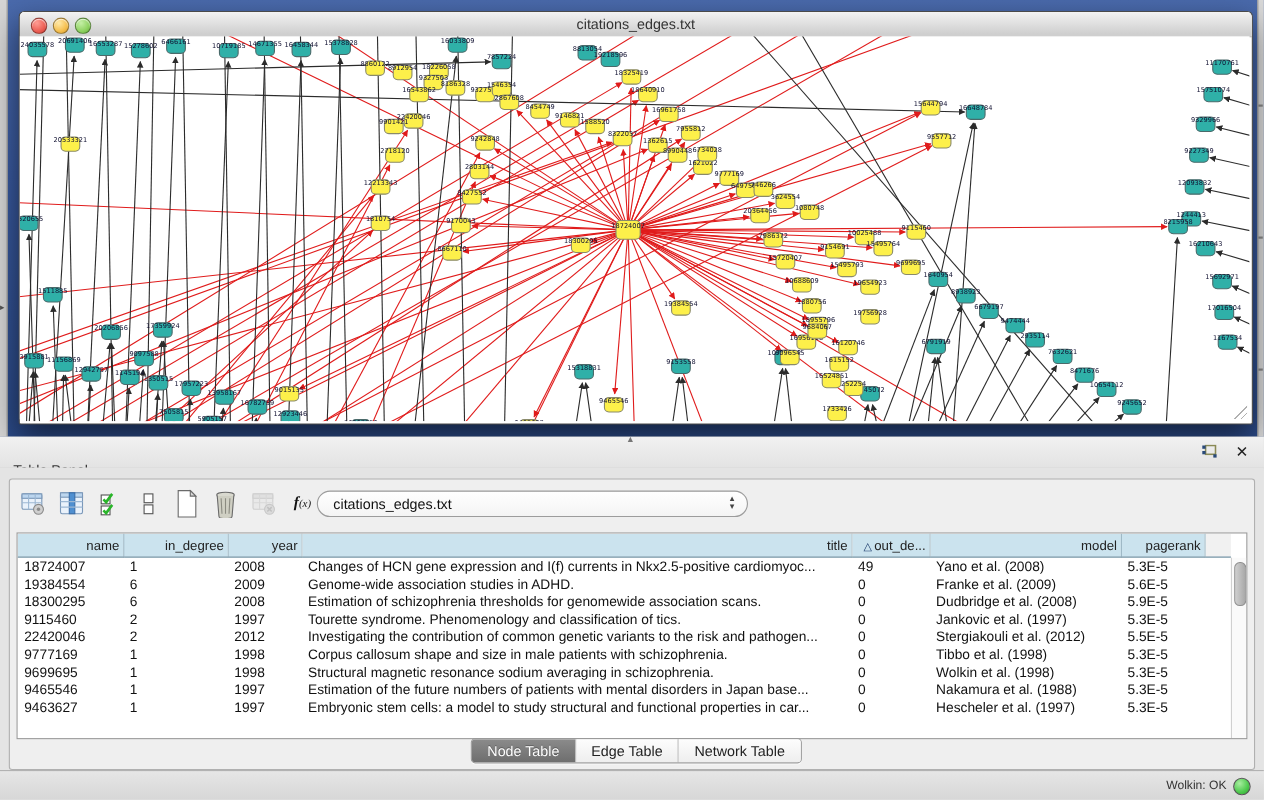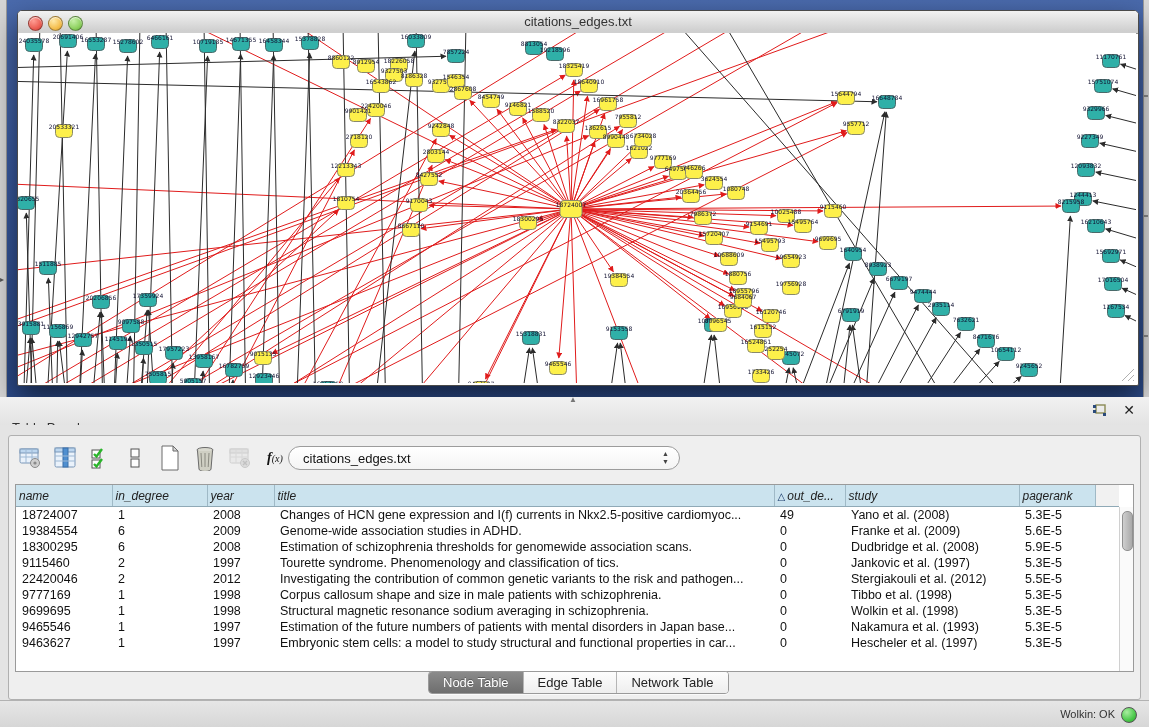--- a/index.html
+++ b/index.html
@@ -29,21 +29,21 @@
   .tp-container{position:absolute;left:8px;top:10px;width:1131px;height:263px;border:1px solid #b0b0b0;border-radius:3px;background:#efefef;}
   .toolbar{position:absolute;left:8px;top:6px;height:32px;display:flex;align-items:center;gap:9px;}
   .tbtn{width:26px;height:26px;display:flex;align-items:center;justify-content:center;cursor:pointer;}
   .fx{font-size:14px;color:#111;font-family:"Liberation Serif",serif;}
   .fx i{font-style:italic;font-weight:bold;}
   .fx small{font-size:10px;font-style:italic;}
   .net-select{position:absolute;left:279px;top:10px;width:392px;height:24px;background:linear-gradient(180deg,#ffffff,#f4f4f4);border:1px solid #9c9c9c;border-radius:12px;font-size:13px;color:#111;display:flex;align-items:center;padding:0 14px;cursor:pointer;box-sizing:border-box;}
   .net-select .arrows{position:absolute;right:10px;top:3px;font-size:7px;color:#444;line-height:8px;text-align:center;}
   .datatable{position:absolute;left:6px;top:48px;width:1117px;height:186px;background:#fff;border:1px solid #9a9a9a;overflow:hidden;}
   table.grid{border-collapse:collapse;table-layout:fixed;width:1103px;font-size:12.5px;}
-  table.grid th{background:#cbe3ee;border-right:1px solid #9fb9c6;border-bottom:1px solid #8fa9b6;font-weight:normal;color:#222;height:21px;font-size:12px;text-align:left;overflow:hidden;white-space:nowrap;padding:0 3px;font-style:italic;}
+  table.grid th{background:#cbe3ee;border-right:1px solid #9fb9c6;border-bottom:1px solid #8fa9b6;font-weight:normal;color:#222;height:21px;font-size:12px;text-align:right;overflow:hidden;white-space:nowrap;padding:0 3px;}
   table.grid th.filler{background:#f1f1f1;border-right:none;}
   table.grid td{height:16px;padding:0 6px;color:#111;white-space:nowrap;overflow:hidden;}
   .sort-tri{display:inline-block;color:#1a3a6a;font-size:10px;margin-right:2px;}
   .vscroll{position:absolute;right:0;top:22px;bottom:0;width:13px;background:#fafafa;border-left:1px solid #d0d0d0;}
   .vthumb{position:absolute;left:1.5px;top:4px;width:9px;height:38px;border-radius:5px;background:linear-gradient(90deg,#cfcfcf,#a9a9a9);border:1px solid #909090;}
   .tabs{position:absolute;left:419px;bottom:5px;display:flex;border:1px solid #9a9a9a;border-radius:4px;overflow:hidden;background:#f6f6f6;box-shadow:0 1px 0 rgba(255,255,255,.7);justify-content:flex-end;}
   .tab{padding:3px 14px;font-size:13px;color:#222;background:linear-gradient(180deg,#fdfdfd,#eeeeee);border-right:1px solid #b5b5b5;cursor:pointer;}
   .tab:last-child{border-right:none;}
   .tab.active{background:linear-gradient(180deg,#8b8b8b,#6e6e6e);color:#fff;text-shadow:0 -1px 0 rgba(0,0,0,.3);}
   
@@ -590,21 +590,21 @@
             <col style="width: 76px;">
             <col style="width: 24px;">
           </colgroup>
         <thead>
             <tr id="header-row">
               <th>name</th>
               <th>in_degree</th>
               <th>year</th>
               <th>title</th>
               <th><span class="sort-tri">△</span>out_de...</th>
-              <th>study</th>
+              <th>model</th>
               <th>pagerank</th>
               <th class="filler"></th>
             </tr>
           </thead>
         <tbody id="body-rows">
             <tr>
               <td>18724007</td>
               <td>1</td>
               <td>2008</td>
               <td>Changes of HCN gene expression and I(f) currents in Nkx2.5-positive cardiomyoc...</td>
@@ -672,21 +672,21 @@
               <td>Wolkin et al. (1998)</td>
               <td>5.3E-5</td>
               <td></td>
             </tr>
             <tr>
               <td>9465546</td>
               <td>1</td>
               <td>1997</td>
               <td>Estimation of the future numbers of patients with mental disorders in Japan base...</td>
               <td>0</td>
-              <td>Nakamura et al. (1993)</td>
+              <td>Nakamura et al. (1988)</td>
               <td>5.3E-5</td>
               <td></td>
             </tr>
             <tr>
               <td>9463627</td>
               <td>1</td>
               <td>1997</td>
               <td>Embryonic stem cells: a model to study structural and functional properties in car...</td>
               <td>0</td>
               <td>Hescheler et al. (1997)</td>

